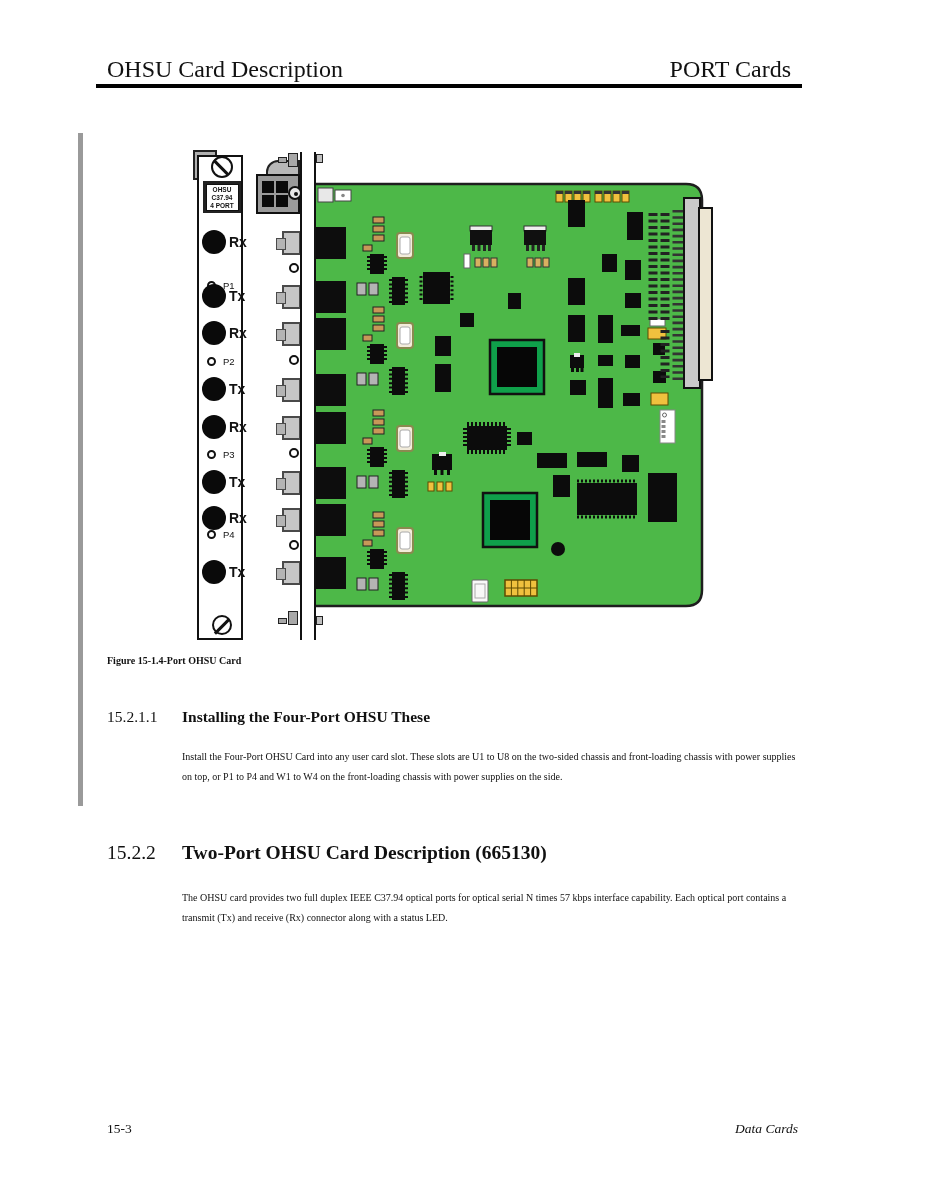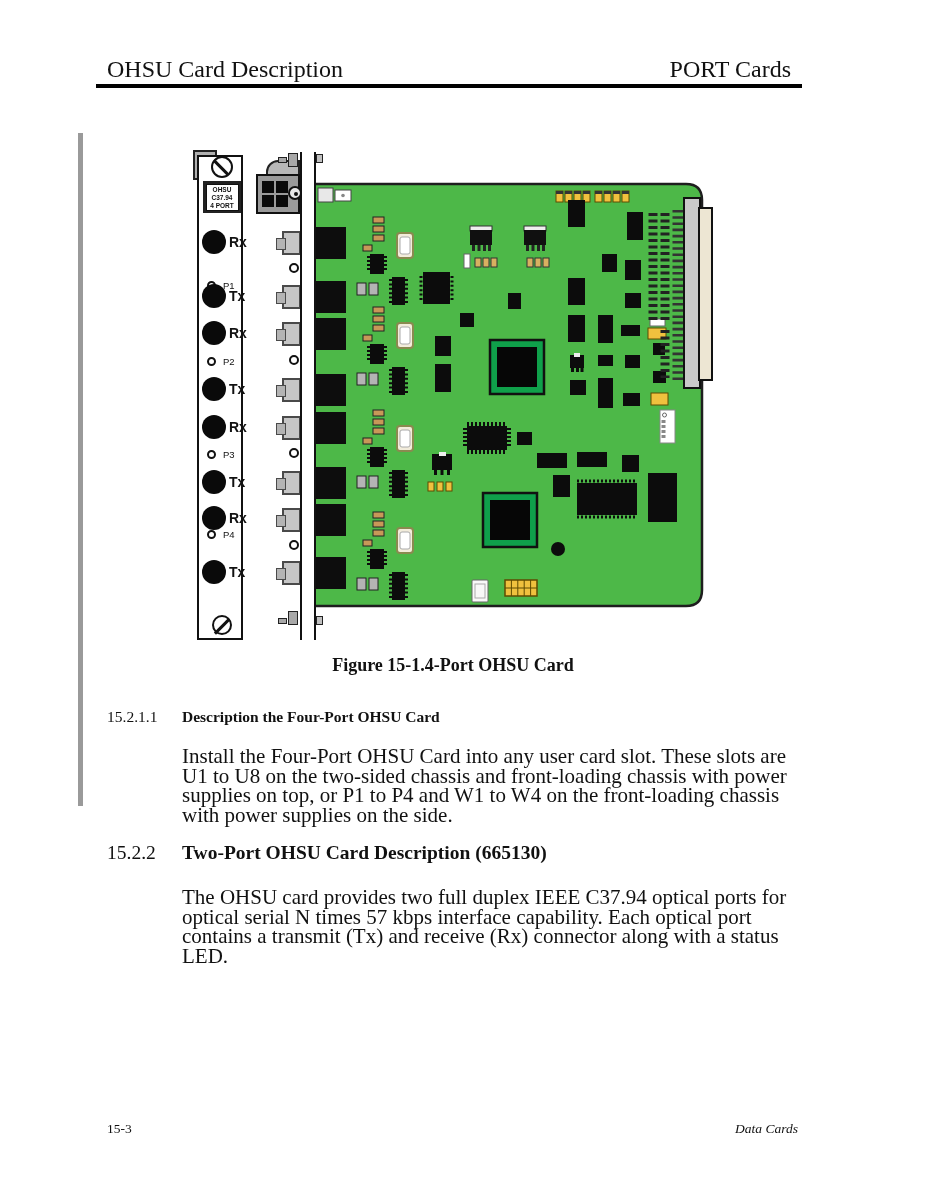--- a/index.html
+++ b/index.html
@@ -48,26 +48,26 @@
   .optic-sq{width:12px;height:12px;background:#0a0a0a;}
   .optic-eye{left:98px;top:38px;width:14px;height:14px;border:2px solid #111;border-radius:50%;
              background:#e8e8e8;z-index:5;}
   .optic-eye i{position:absolute;left:3.5px;top:3.5px;width:4px;height:4px;background:#111;border-radius:50%;}
   .cyl{left:92px;width:19px;height:24px;background:#c6c6c6;border:2px solid #4a4a4a;z-index:2;}
   .cyl:before{content:"";position:absolute;left:-8px;top:5px;width:8px;height:10px;
               background:#b4b4b4;border:1.5px solid #4a4a4a;}
   .sideled{left:99px;width:10px;height:10px;border:2px solid #111;border-radius:50%;background:#fff;z-index:2;}
 
   
-  .caption{left:107px;top:655px;width:692px;text-align:center;font-weight:bold;font-size:18px;}
+  .caption{left:107px;top:655px;width:692px;font-weight:bold;font-size:10px;}
   .sec-num{left:107px;font-weight:normal;}
   .sec-title{left:182px;font-weight:bold;}
   .h3{top:708px;font-size:15.5px;}
   .h2{top:842px;font-size:19.5px;}
-  .body-text{left:182px;width:616px;font-size:21px;line-height:19.6px;text-align:left;}
+  .body-text{left:182px;width:616px;font-size:10px;line-height:19.6px;text-align:left;}
   .b1{top:747px;}
   .b2{top:888px;}
 
   
   .ftr{left:107px;top:1121px;width:691px;display:flex;justify-content:space-between;font-size:13.5px;}
   .ftr .right{font-style:italic;}
 </style>
 </head>
 <body>
 
@@ -383,21 +383,21 @@
       <line x1="366" y1="32" x2="366" y2="202" stroke="#333" stroke-width="11" stroke-dasharray="2.6,3.6"></line>
       <rect x="372" y="20" width="16" height="190" fill="#c9c9c9" stroke="#111" stroke-width="2"></rect>
       <rect x="387" y="30" width="13" height="172" fill="#ede6d3" stroke="#111" stroke-width="2"></rect>
     </g>
   </svg>
 </div>
 
 <div class="abs caption">Figure 15-1.4-Port OHSU Card</div>
 
 <div class="abs sec-num h3">15.2.1.1</div>
-<div class="abs sec-title h3">Description the Four-Port OHSU Card</div>
+<div class="abs sec-title h3">Installing the Four-Port OHSU These</div>
 <div class="abs body-text b1">Install the Four-Port OHSU Card into any user card slot. These slots are U1 to U8 on the two-sided chassis and front-loading chassis with power supplies on top, or P1 to P4 and W1 to W4 on the front-loading chassis with power supplies on the side.</div>
 
 <div class="abs sec-num h2">15.2.2</div>
 <div class="abs sec-title h2">Two-Port OHSU Card Description (665130)</div>
 <div class="abs body-text b2">The OHSU card provides two full duplex IEEE C37.94 optical ports for optical serial N times 57 kbps interface capability. Each optical port contains a transmit (Tx) and receive (Rx) connector along with a status LED.</div>
 
 <div class="abs ftr">
   <span>15-3</span>
   <span class="right">Data Cards</span>
 </div>

